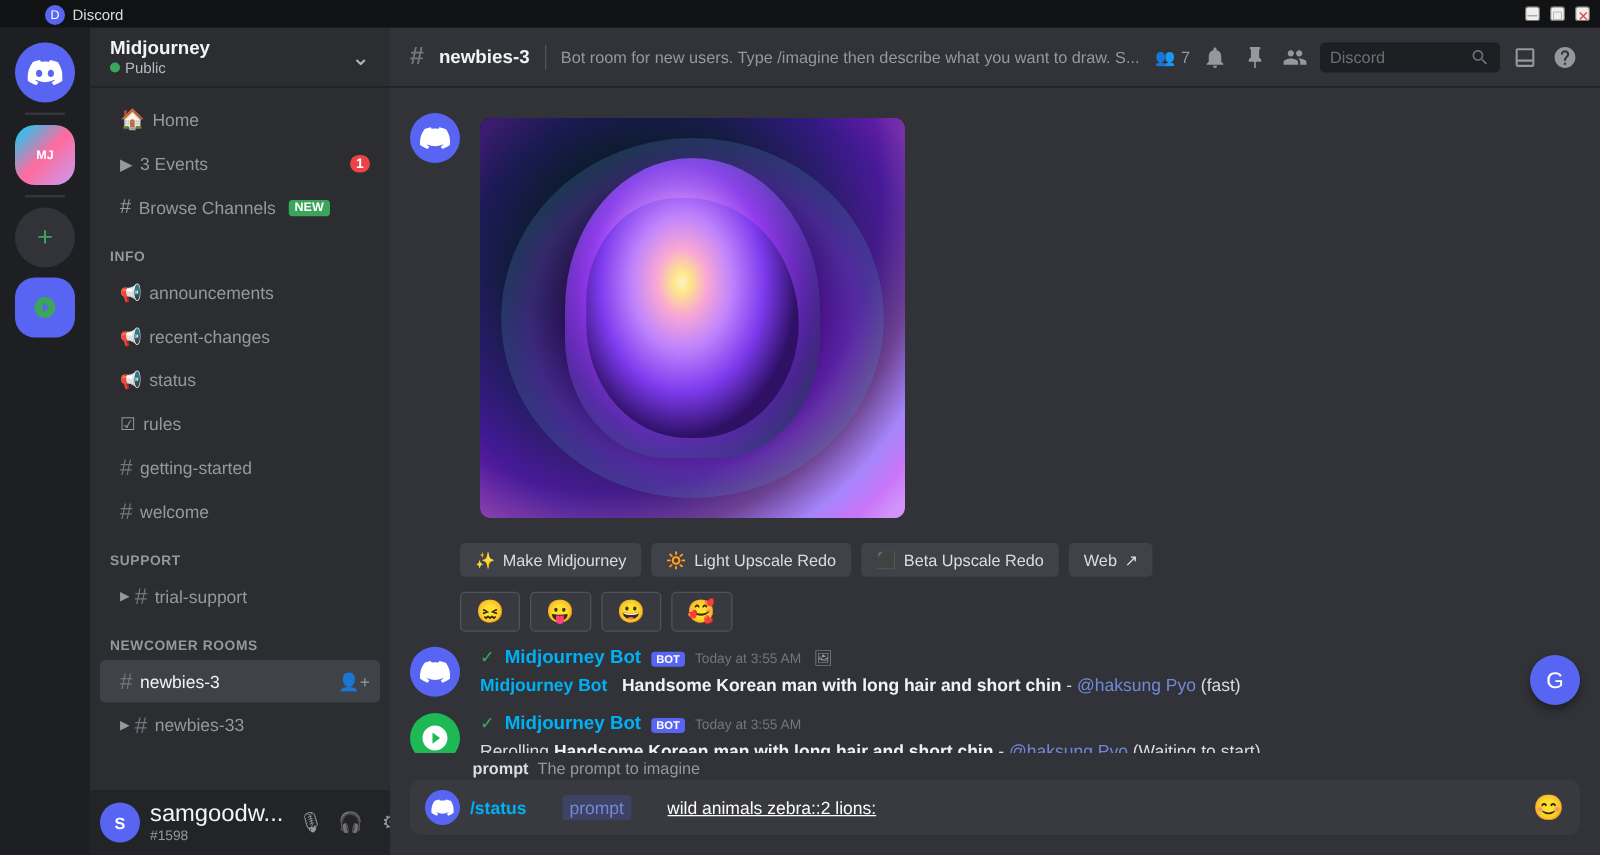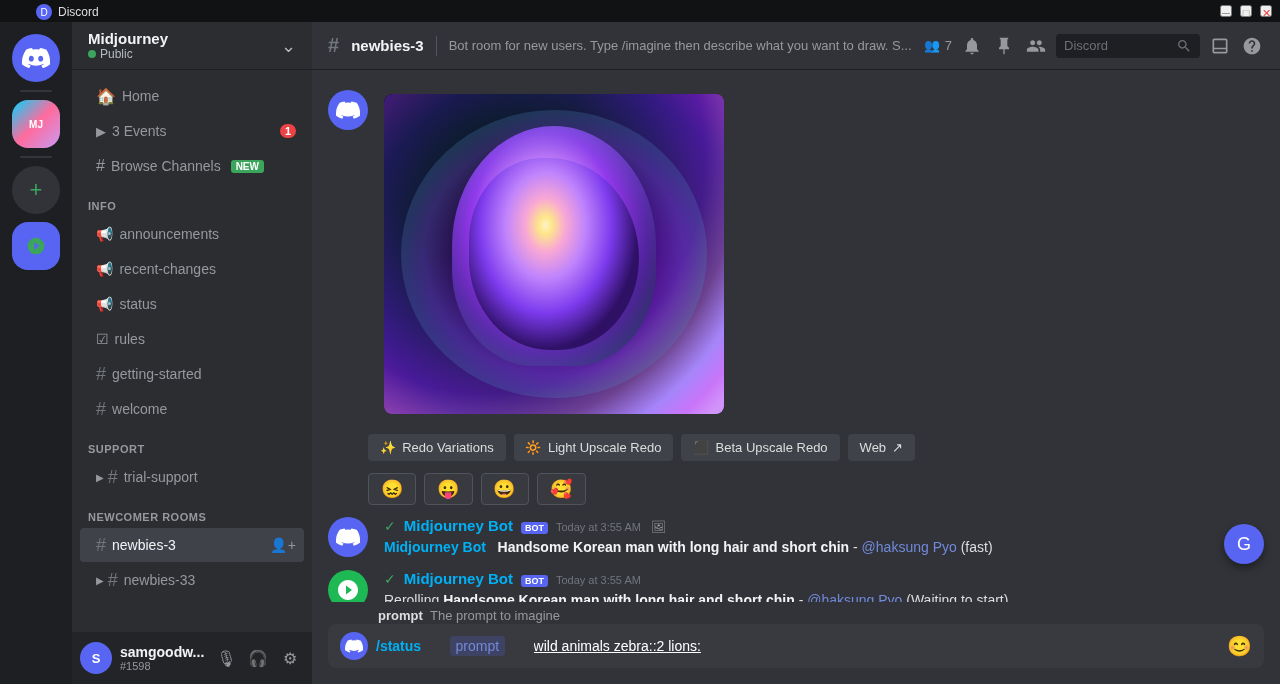--- a/index.html
+++ b/index.html
@@ -180,21 +180,21 @@
       width: 32px; height: 32px;
       border-radius: 50%;
       background: #5865f2;
       display: flex; align-items: center; justify-content: center;
       font-size: 14px;
       color: white;
       font-weight: bold;
       flex-shrink: 0;
     }
     .user-info { flex: 1; padding: 0 4px; }
-    .user-name { font-size: 14px; font-weight: 700; color: #f2f3f5; }
+    .user-name { font-size: 19px; font-weight: 400; color: #f2f3f5; }
     .user-tag { font-size: 11px; color: #96989d; }
     .user-actions { display: flex; gap: 4px; }
     .user-action-btn {
       width: 28px; height: 28px;
       border-radius: 4px;
       background: transparent;
       border: none;
       cursor: pointer;
       color: #96989d;
       font-size: 16px;
@@ -650,21 +650,21 @@
                 <div style="position:absolute;top:0;left:0;right:0;bottom:0;background:radial-gradient(ellipse at 50% 50%, transparent 40%, rgba(20,184,166,0.15) 65%, rgba(59,130,246,0.2) 80%, rgba(139,92,246,0.3) 95%);border-radius:8px;"></div>
               </div>
             </div>
           </div>
         </div>
       </div>
 
       <div class="action-buttons">
         <button class="action-btn">
           <span>✨</span>
-          <span>Redo Variations</span>
+          <span>Make Midjourney</span>
         </button>
         <button class="action-btn">
           <span>🔆</span>
           <span>Light Upscale Redo</span>
         </button>
         <button class="action-btn">
           <span>⬛</span>
           <span>Beta Upscale Redo</span>
         </button>
         <button class="action-btn">

